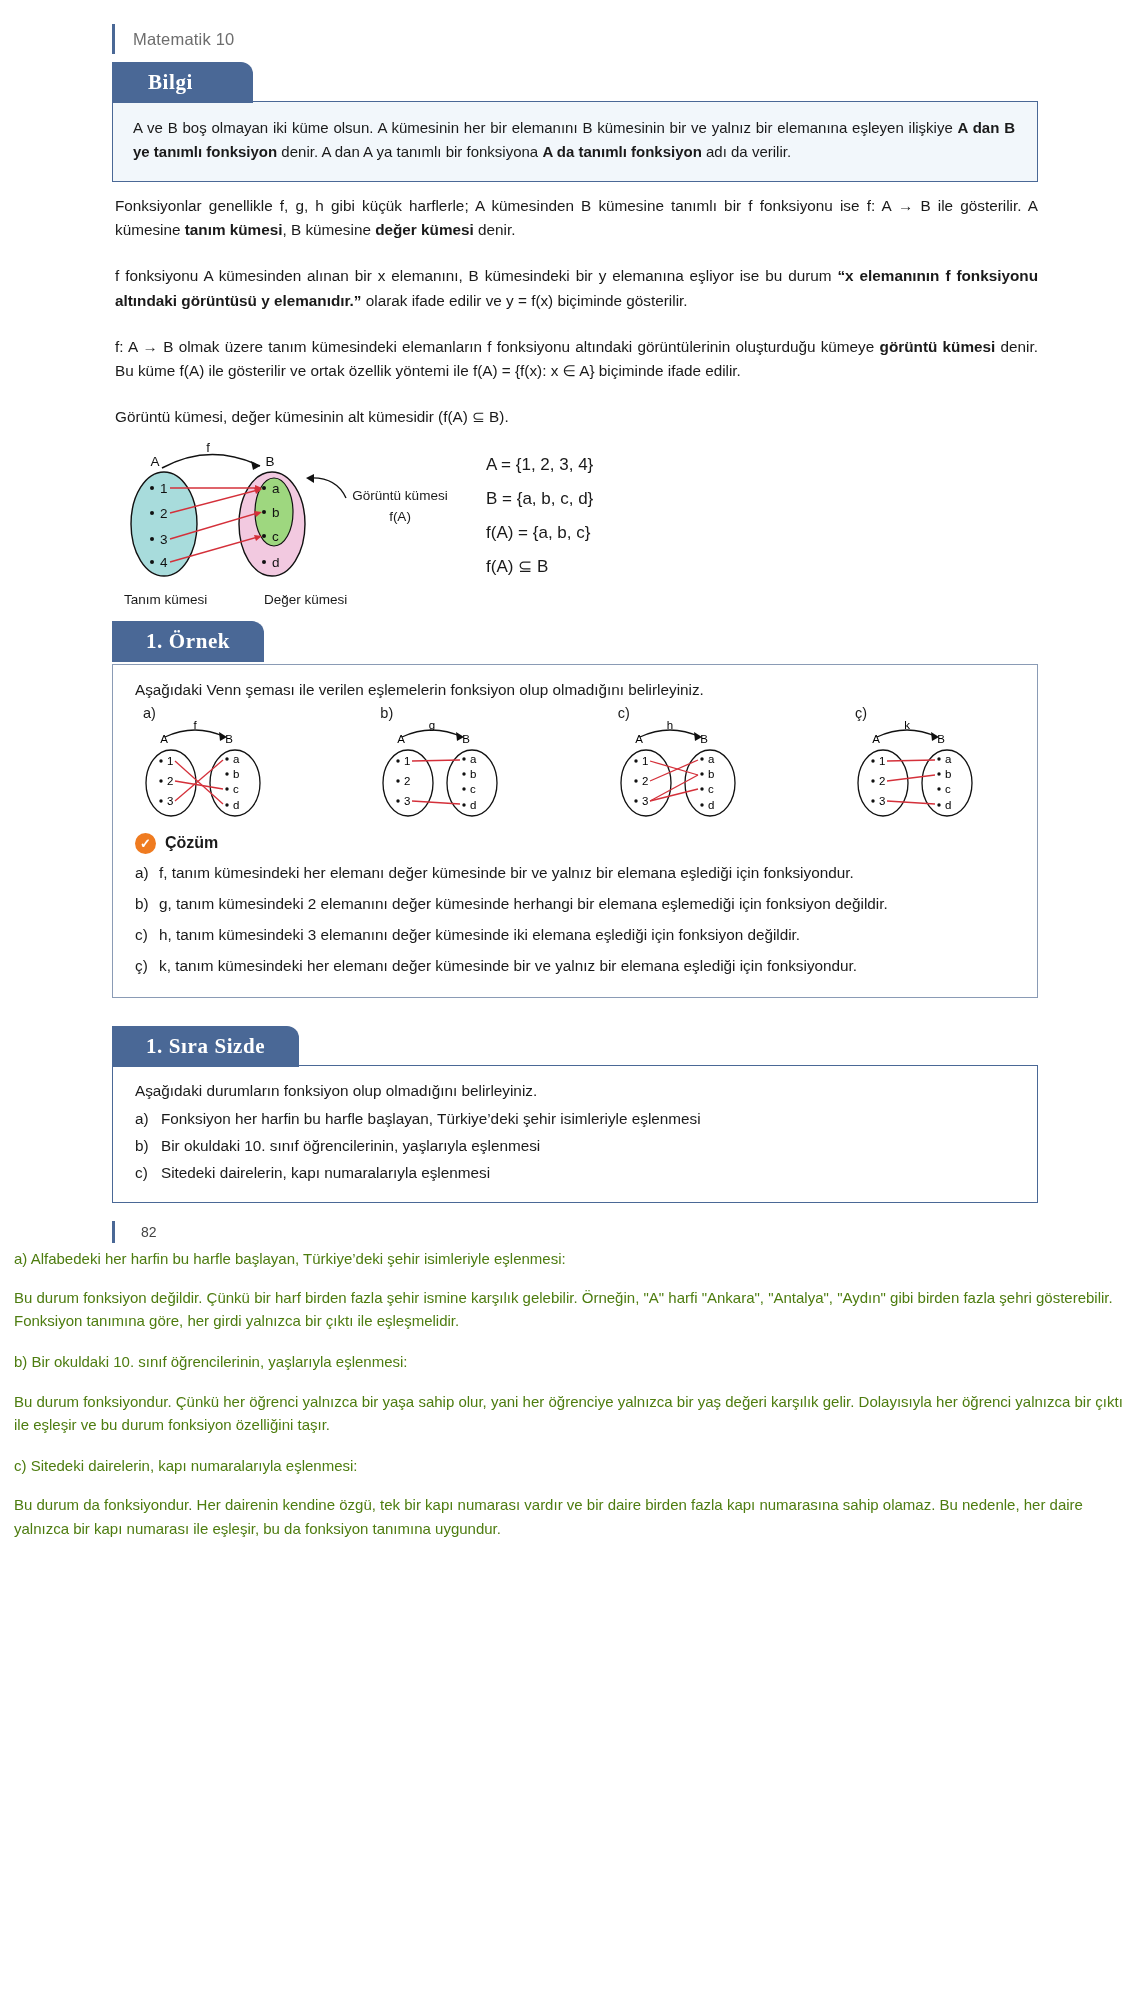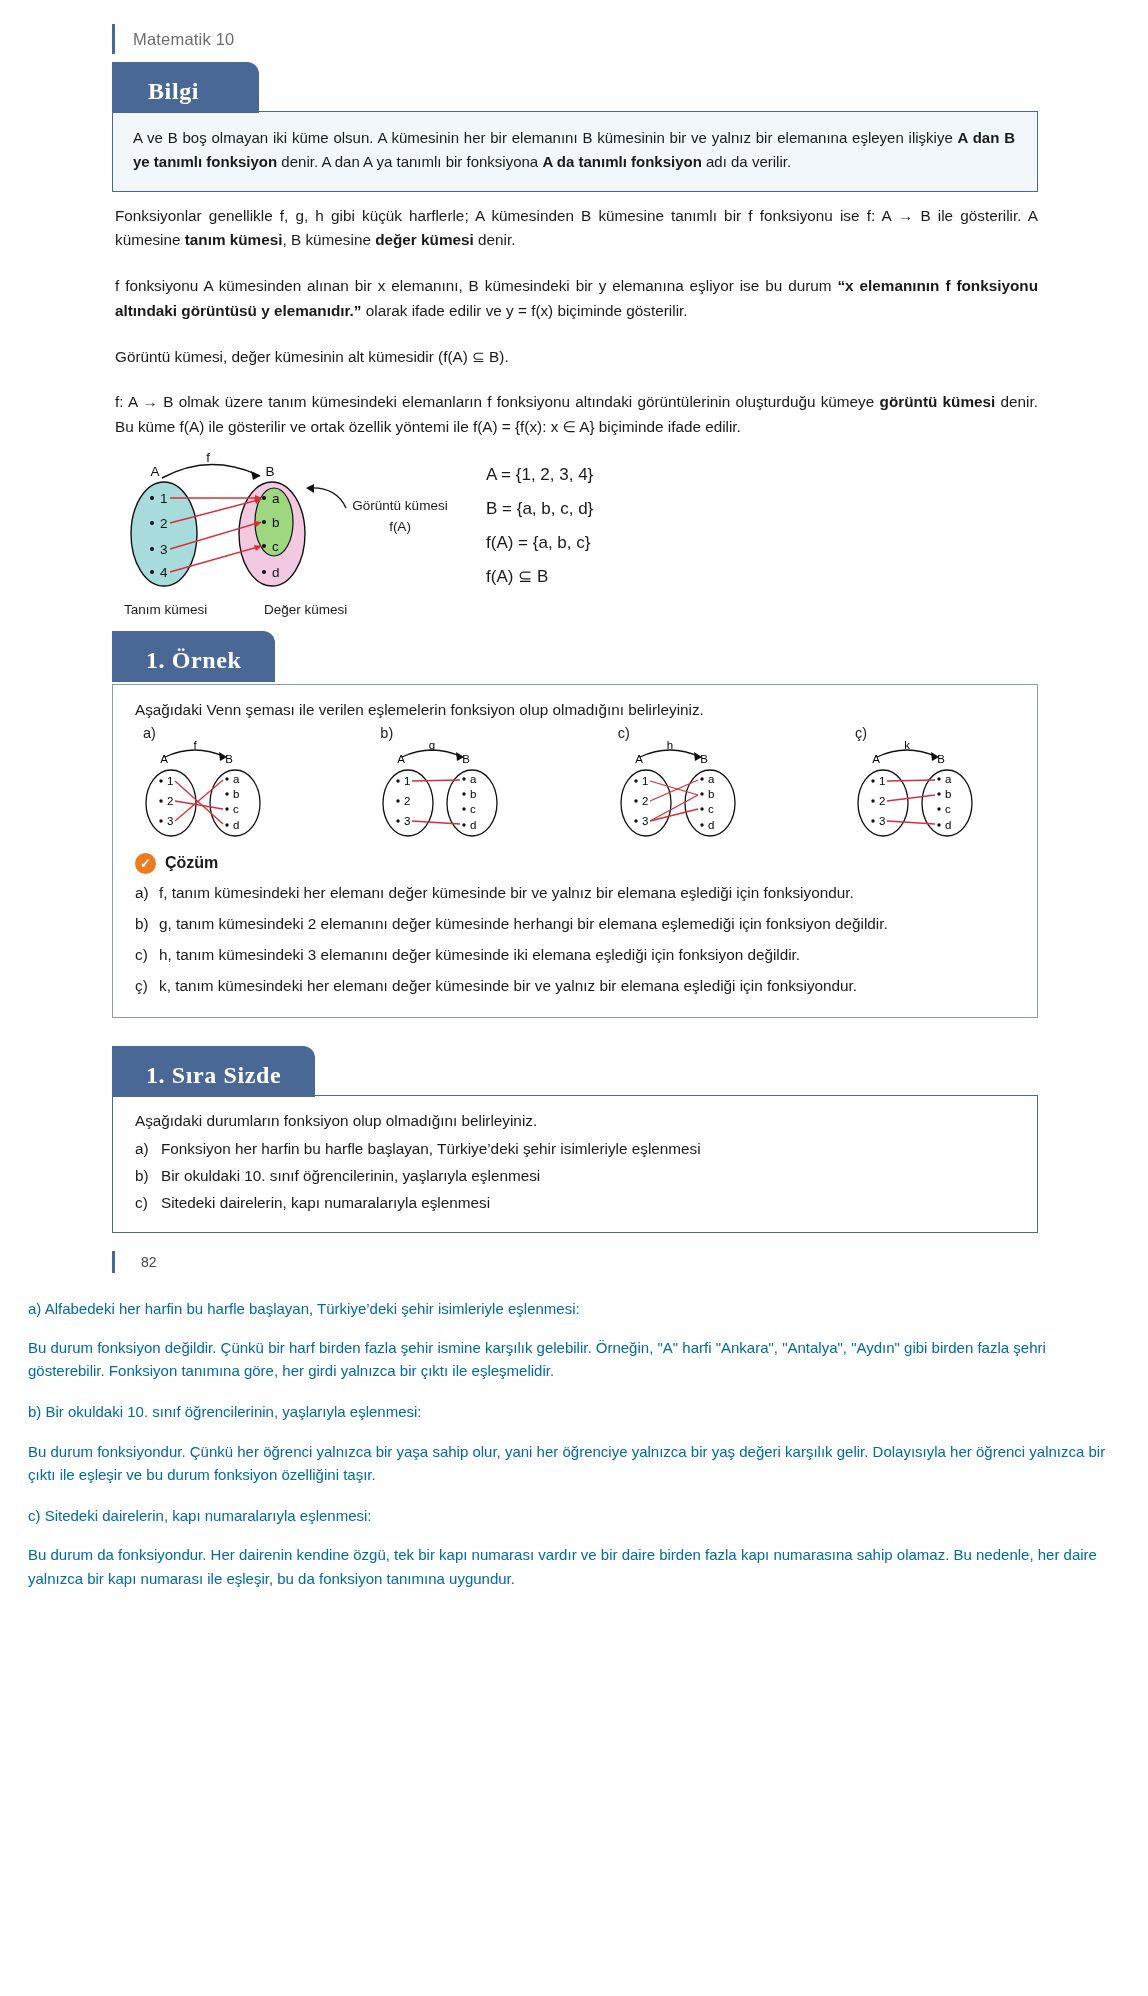--- a/index.html
+++ b/index.html
@@ -39,23 +39,23 @@
 
   .content { padding: 0 110px 0 112px; }
 
   
   .tabhdr {
     display: inline-block;
     background: #4a6896;
     color: #fff;
     font-family: "Liberation Serif", serif;
     font-weight: bold;
-    font-size: 24px;
+    font-size: 21px;
     letter-spacing: .6px;
-    padding: 16px 34px 8px 34px;
+    padding: 8px 34px 8px 34px;
     position: relative;
     border-top-right-radius: 12px;
     text-align: right;
   }
   .tabhdr.bilgi { padding-left: 36px; padding-right: 60px; }
 
   .bilgi-box {
     border: 1.4px solid #4a6896;
     background: #f2f7fb;
     padding: 14px 22px 16px 20px;
@@ -187,25 +187,24 @@
     display: flex;
     align-items: center;
     font-size: 14px;
     color: #444;
     gap: 16px;
   }
   .pagenum .bar { width:3px;height:22px;background:#4a6896;margin-right:10px; }
 
   
   .redblock {
-    padding: 4px 24px 20px 28px;
-    color: #0369a1;
+    padding: 4px 24px 20px 14px;
+    color: #4d7c0f;
     font-size: 15px;
     line-height: 1.55;
-    margin-top: 20px;
   }
   .redblock p { margin: 0 0 18px 0; }
   .redblock p.q { margin-bottom: 16px; }
 
   svg { display:block; overflow: visible; }
 </style>
 </head>
 <body>
 
 <div class="page">
@@ -221,23 +220,23 @@
       <div class="tabhdr bilgi">Bilgi</div>
       <div class="bilgi-box">
         <p><span>A ve B boş olmayan iki küme olsun. A kümesinin her bir elemanını B kümesinin bir ve yalnız bir elemanına eşleyen ilişkiye </span><b>A dan B ye tanımlı fonksiyon</b><span> denir. A dan A ya tanımlı bir fonksiyona </span><b>A da tanımlı fonksiyon</b><span> adı da verilir.</span></p>
       </div>
     </div>
 
     <p class="bodypar"><span>Fonksiyonlar genellikle f, g, h gibi küçük harflerle; A kümesinden B kümesine tanımlı bir f fonksiyonu ise f: A → B ile gösterilir. A kümesine </span><b>tanım kümesi</b><span>, B kümesine </span><b>değer kümesi</b><span> denir.</span></p>
 
     <p class="bodypar tight"><span>f fonksiyonu A kümesinden alınan bir x elemanını, B kümesindeki bir y elemanına eşliyor ise bu durum </span><b>“x elemanının f fonksiyonu altındaki görüntüsü y elemanıdır.”</b><span> olarak ifade edilir ve y = f(x) biçiminde gösterilir.</span></p>
 
+    <p class="bodypar tight"><span>f: A → B olmak üzere tanım kümesindeki elemanların f fonksiyonu altındaki görüntülerinin oluşturduğu kümeye </span><b>görüntü kümesi</b><span> denir. Bu küme f(A) ile gösterilir ve ortak özellik yöntemi ile f(A) = {f(x): x ∈ A} biçiminde ifade edilir.</span></p>
+
     <p class="bodypar tight">Görüntü kümesi, değer kümesinin alt kümesidir (f(A) ⊆ B).</p>
-
-    <p class="bodypar tight"><span>f: A → B olmak üzere tanım kümesindeki elemanların f fonksiyonu altındaki görüntülerinin oluşturduğu kümeye </span><b>görüntü kümesi</b><span> denir. Bu küme f(A) ile gösterilir ve ortak özellik yöntemi ile f(A) = {f(x): x ∈ A} biçiminde ifade edilir.</span></p>
 
     <div class="figrow">
       <div>
         <svg width="330" height="150" viewBox="0 0 330 150">
 
           <path d="M40 28 Q88 2 138 26" fill="none" stroke="#111" stroke-width="1.6"></path>
           <polygon points="138,26 129,21 131,30" fill="#111"></polygon>
           <text x="86" y="12" font-size="13" text-anchor="middle" fill="#111" font-family="Liberation Sans, sans-serif">f</text>
           <text x="33" y="26" font-size="13.5" text-anchor="middle" fill="#111" font-family="Liberation Sans, sans-serif">A</text>
           <text x="148" y="26" font-size="13.5" text-anchor="middle" fill="#111" font-family="Liberation Sans, sans-serif">B</text>

